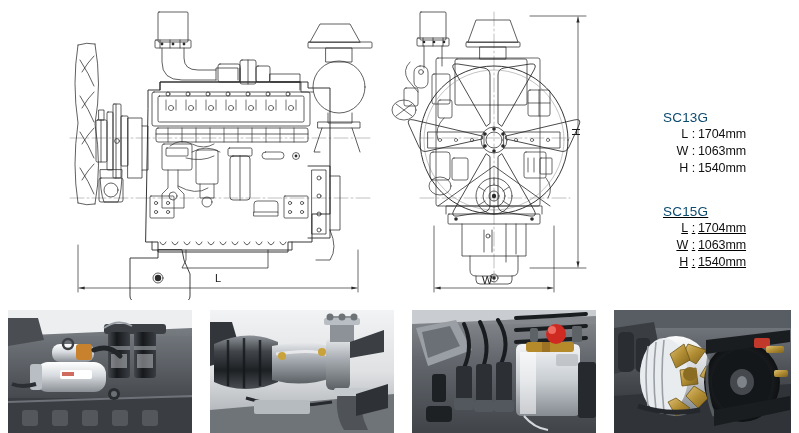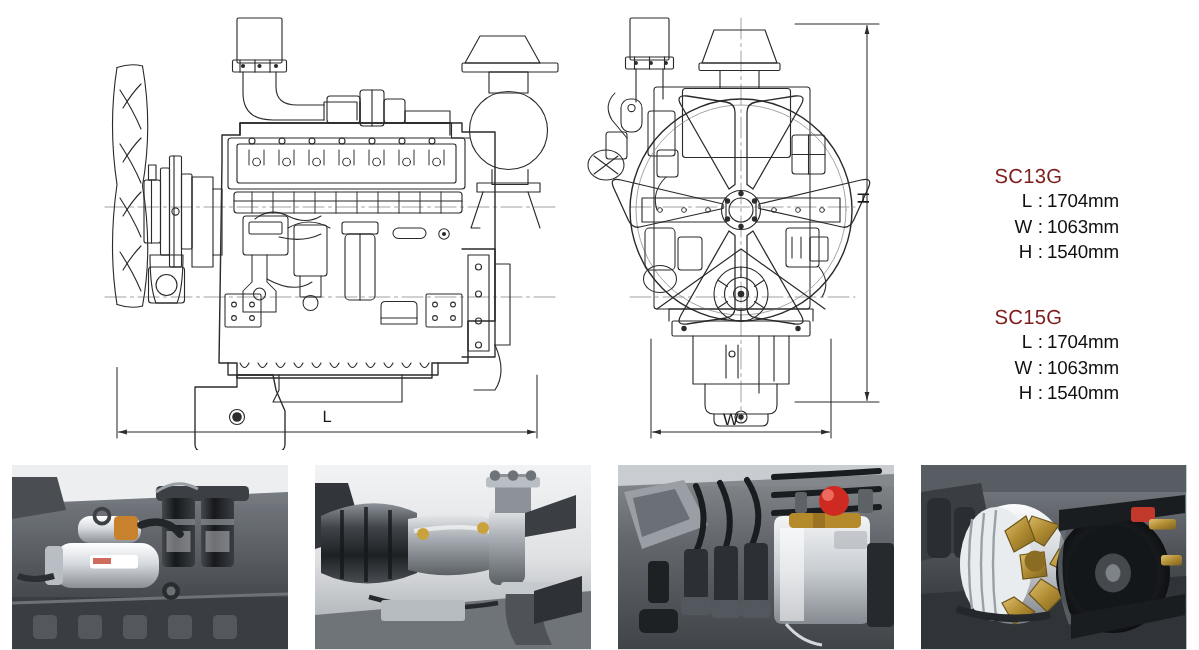--- a/index.html
+++ b/index.html
@@ -11,24 +11,24 @@
   }
   #page { position: relative; width: 799px; height: 433px; background: #fff; }
 
   
   #drawing-area { position: absolute; left: 0; top: 0; width: 799px; height: 300px; }
   #drawing-svg { position: absolute; left: 0; top: 0; }
 
   
   .spec-block { position: absolute; left: 663px; color: #000; }
   #spec-sc13g { top: 110px; }
-  #spec-sc15g { top: 204px; }
+  #spec-sc15g { top: 204px; text-decoration: underline; }
   .spec-title {
     font-size: 13.5px; line-height: 16px; letter-spacing: 0.2px;
-    font-weight: 400; color: #7f1d1d; white-space: nowrap;
+    font-weight: 400; color: #0c4a6e; white-space: nowrap;
   }
   .spec-row {
     display: flex; align-items: baseline;
     font-size: 12.5px; line-height: 17px; white-space: nowrap; color: #111;
   }
   .spec-key {
     display: inline-block; width: 26px; text-align: right;
     padding-right: 1px; letter-spacing: -0.2px;
   }
   .spec-colon { display: inline-block; width: 9px; text-align: center; }

